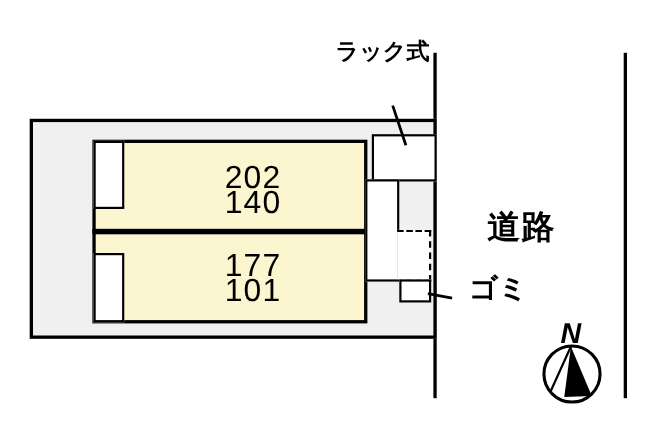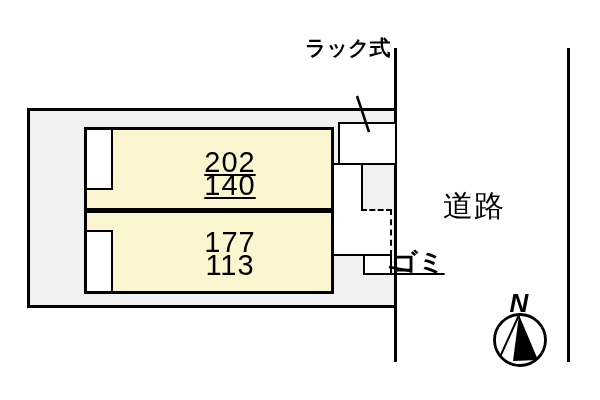--- a/index.html
+++ b/index.html
@@ -37,21 +37,21 @@
     width: 28px; background: #ffffff; border: 2px solid #000;
   }
   .window.upper { left: 85px; top: 128px; height: 62px; }
   .window.lower { left: 85px; top: 230px; height: 63px; }
 
   .room-label {
     left: 170px; width: 120px; text-align: center;
     font-size: 29px; line-height: 23px; letter-spacing: 1px;
     font-weight: 400; white-space: nowrap;
   }
-  .room-label.upper { top: 151px; text-decoration: underline; }
+  .room-label.upper { top: 151px; }
   .room-label.lower { top: 231px; }
   .room-label span { display: block; }
 
   
   .bike-rect {
     left: 338px; top: 122px; width: 59px; height: 43px;
     background: #ffffff; border: 2px solid #000;
   }
   .entry-rect {
     left: 332px; top: 163px; width: 31px; height: 93px;
@@ -66,26 +66,26 @@
     background: #ffffff; border: 2px solid #000;
   }
 
   
   .bike-label {
     left: 305px; top: 34px; font-size: 21px; line-height: 27px;
     font-weight: 700; white-space: nowrap;
   }
   .bike-label span { display: block; }
   .road-label {
-    left: 443px; top: 186px; font-size: 30px; font-weight: 400;
+    left: 443px; top: 186px; font-size: 30px; font-weight: 700;
     letter-spacing: 1px; white-space: nowrap;
   }
   .garbage-label {
-    left: 376px; top: 248px; width: 84px; text-align: center;
-    font-size: 26px; line-height: 29px; font-weight: 700; white-space: nowrap; text-decoration: underline;
+    left: 411px; top: 248px; width: 84px; text-align: center;
+    font-size: 26px; line-height: 29px; font-weight: 700; white-space: nowrap;
   }
   .garbage-label span { display: block; }
   .north-label {
     left: 496px; top: 288px; width: 46px; text-align: center;
     font-size: 26px; font-style: italic; font-weight: 700;
   }
 
   .overlay { left: 0; top: 0; width: 600px; height: 400px; pointer-events: none; }
 </style>
 </head>
@@ -102,21 +102,21 @@
   <div class="abs floor-divider"></div>
   <div class="abs window upper"></div>
   <div class="abs window lower"></div>
 
   <div class="abs room-label upper">
     <span>202</span>
     <span>140</span>
   </div>
   <div class="abs room-label lower">
     <span>177</span>
-    <span>113</span>
+    <span>101</span>
   </div>
 
   <div class="abs bike-rect"></div>
   <div class="abs entry-rect"></div>
   <div class="abs dashed-rect"></div>
   <div class="abs garbage-rect"></div>
 
   <div class="abs bike-label">
     <span>ラック式</span>
   </div>

